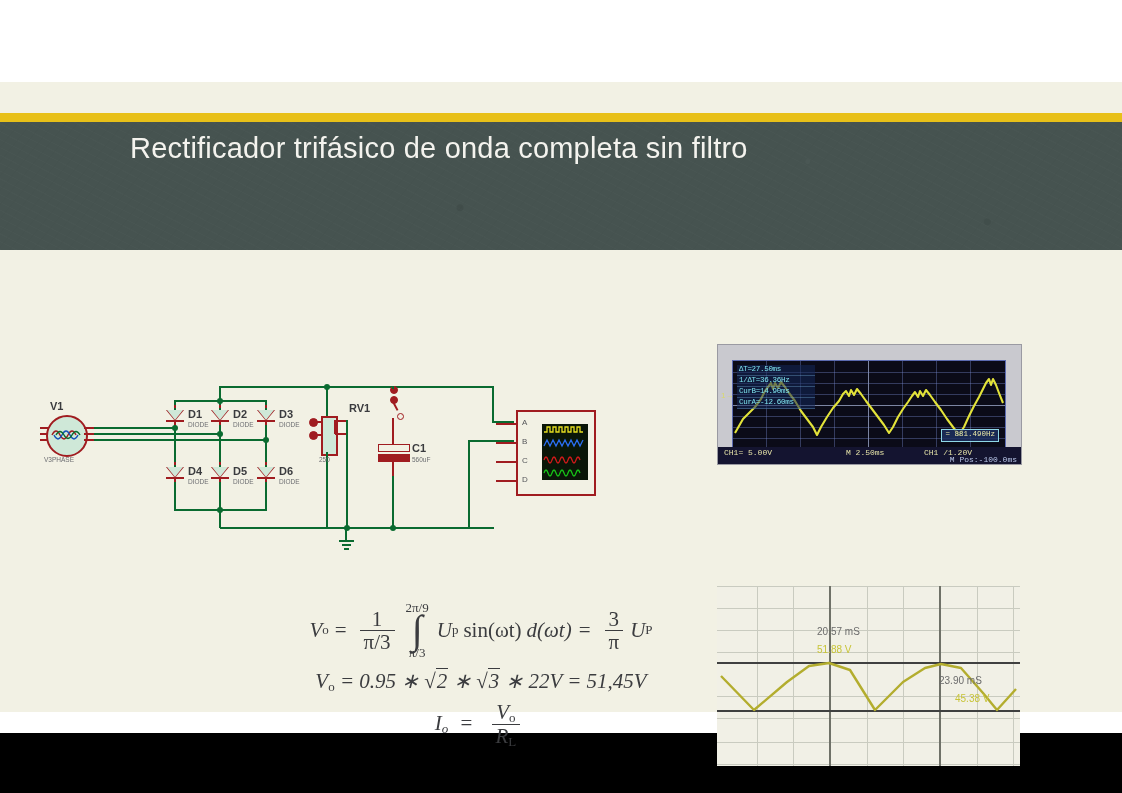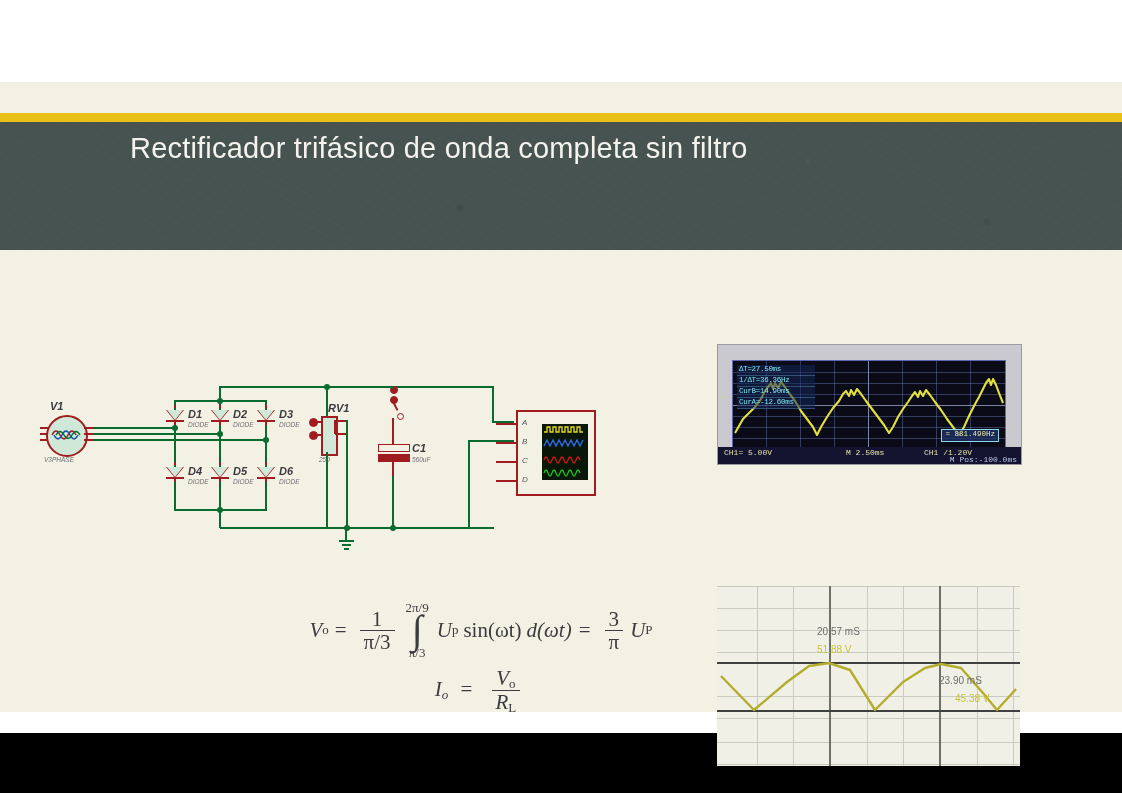--- a/index.html
+++ b/index.html
@@ -24,21 +24,21 @@
       radial-gradient(circle at 88% 78%, rgba(0,0,0,.20) 0 3px, transparent 4px),
       repeating-linear-gradient(27deg, rgba(255,255,255,.035) 0 1px, transparent 1px 7px),
       repeating-linear-gradient(-51deg, rgba(0,0,0,.05) 0 1px, transparent 1px 9px);}
   .hdr-title{position:absolute;left:130px;top:50px;color:#f4f3ee;
     font-size:29px;font-weight:400;letter-spacing:.2px;white-space:nowrap;}
 
   
   .body-area{position:absolute;left:0;top:168px;width:1122px;height:462px;}
 
   
-  .circuit{position:absolute;left:40px;top:130px;width:570px;height:200px;font-style:italic;}
+  .circuit{position:absolute;left:40px;top:130px;width:570px;height:200px;}
   .w{position:absolute;background:#0a6b30;}        
   .wh{height:2px;} .wv{width:2px;}
   .rw{position:absolute;background:#a01c20;}       
   .node{position:absolute;width:6px;height:6px;background:#0a6b30;border-radius:50%;}
   .lbl-b{position:absolute;color:#3a3b3e;font-size:11px;font-weight:bold;}
   .tiny{position:absolute;color:#6d6e72;font-size:6.5px;}
 
   .src{position:absolute;width:38px;height:38px;border:2px solid #a01c20;border-radius:50%;
        background:#cfe8d8;}
   .src svg{position:absolute;left:3px;top:8px;}
@@ -231,21 +231,21 @@
             <div class="stub" style="top:14px;"></div>
         </div>
         <div class="lbl-b" style="left:239px;top:85px;">D6</div>
         <div class="tiny" style="left:239px;top:98px;">DIODE</div>
 
         <div class="w wh" style="left:180px;top:6px;width:272px;"></div>
         <div class="w wv" style="left:179px;top:6px;height:15px;"></div>
         <div class="w wh" style="left:180px;top:147px;width:272px;"></div>
         <div class="w wv" style="left:179px;top:129px;height:19px;"></div>
 
-        <div class="lbl-b" style="left:288px;top:22px;">RV1</div>
+        <div class="lbl-b" style="left:288px;top:22px;padding-left:21px;">RV1</div>
         <div class="w wv" style="left:286px;top:6px;height:30px;"></div>
         <div class="node" style="left:284px;top:4px;"></div>
         <div class="pot" style="left:281px;top:36px;"></div>
         <div class="potdot" style="left:269px;top:38px;"></div>
         <div class="potdot" style="left:269px;top:51px;"></div>
         <div class="rw" style="left:276px;top:41px;width:6px;height:2px;"></div>
         <div class="rw" style="left:276px;top:54px;width:6px;height:2px;"></div>
         <div class="rw" style="left:295px;top:40px;width:12px;height:2px;"></div>
         <div class="rw" style="left:294px;top:40px;width:2px;height:14px;"></div>
         <div class="rw" style="left:295px;top:53px;width:12px;height:2px;"></div>
@@ -323,20 +323,33 @@
           <span style="margin-left:5px;font-style:italic;">d(ωt)</span>
           <span style="margin:0 7px;">=</span>
           <span class="frac">
             <span class="num">3</span>
             <span class="den">π</span>
           </span>
           <span class="vo">U</span>
             <span class="sub">P</span>
         </div>
 
+        <div class="row2">
+          <span>V</span><span class="sub">o</span>
+          <span>=</span>
+          <span>0.95</span>
+          <span>∗</span>
+          <span>√<span class="sq">2</span></span>
+          <span>∗</span>
+          <span>√<span class="sq">3</span></span>
+          <span>∗</span>
+          <span>22V</span>
+          <span>=</span>
+          <span>51,45V</span>
+        </div>
 
         <div class="row3">
           <span style="font-style:italic;">I</span><span class="sub" style="font-style:italic;">o</span>
           <span style="margin:0 7px;">=</span>
           <span class="frac" style="font-style:italic;vertical-align:middle;">
             <span class="num"><span>V</span><span class="sub">o</span></span>
             <span class="den"><span>R</span><span class="sub">L</span></span>
           </span>
         </div>
       </div>

